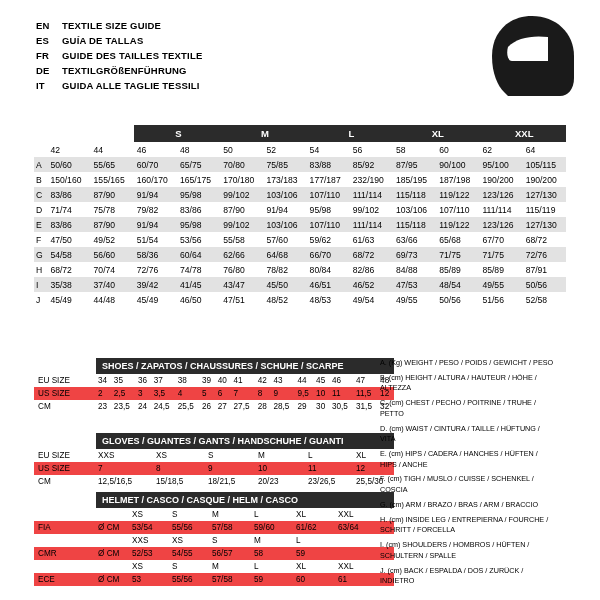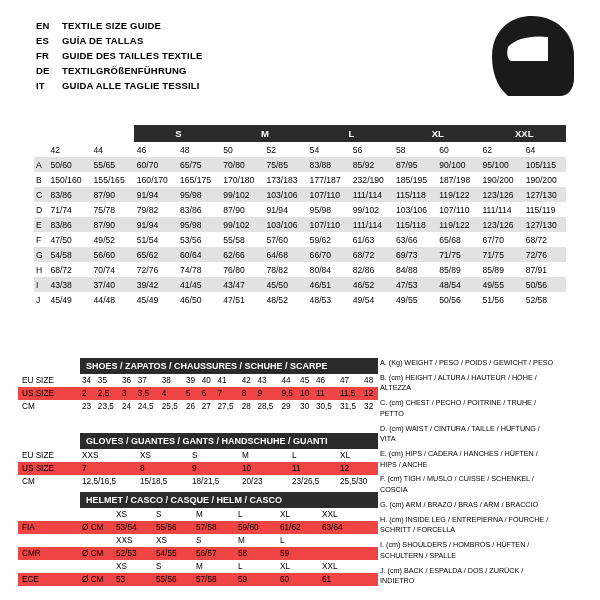--- a/index.html
+++ b/index.html
@@ -29,21 +29,21 @@
   .hdr-row td { height:17px; vertical-align:middle; }
   .grp { background:#2b2b2b; color:#fff; font-weight:bold; text-align:center; font-size:9.5px; }
   .grp-empty { background:#ffffff; }
   .numrow td { height:15px; text-align:left; font-size:8.6px; color:#000; }
   .numrow td.letter { width:14px; font-weight:normal; padding-left:2px; }
   .band { background:#e2e2e2; }
   .main-table .c { width:56px; padding-left:3px; }
   .main-table .lbl { width:20px; padding-left:4px; }
 
   
-  .lower { position:absolute; left:18px; top:358px; width:360px; font-size:8.2px; }
+  .lower { position:absolute; left:34px; top:358px; width:360px; font-size:8.2px; }
   .sect-title { background:#2b2b2b; color:#fff; font-weight:bold; font-size:9px;
                 padding:3px 6px; margin:0; }
   .sect-title-wrap { margin-left:62px; }
   .ltable { border-collapse:collapse; width:100%; margin:0; }
   .ltable td { padding:1px 2px; height:13px; font-size:8.2px; white-space:nowrap; }
   .ltable td.rowlbl { width:62px; font-weight:normal; padding-left:4px; }
   .shade { background:#ef4444; }
 
   
   .legend { position:absolute; left:380px; top:358px; width:176px; font-size:7.2px; line-height:1.45; }
@@ -204,21 +204,21 @@
         <td class="c">61/63</td>
         <td class="c">63/66</td>
         <td class="c">65/68</td>
         <td class="c">67/70</td>
         <td class="c">68/72</td>
       </tr>
       <tr class="numrow band">
         <td class="lbl letter">G</td>
         <td class="c">54/58</td>
         <td class="c">56/60</td>
-        <td class="c">65/62</td>
+        <td class="c">58/36</td>
         <td class="c">60/64</td>
         <td class="c">62/66</td>
         <td class="c">64/68</td>
         <td class="c">66/70</td>
         <td class="c">68/72</td>
         <td class="c">69/73</td>
         <td class="c">71/75</td>
         <td class="c">71/75</td>
         <td class="c">72/76</td>
       </tr>
@@ -232,21 +232,21 @@
         <td class="c">78/82</td>
         <td class="c">80/84</td>
         <td class="c">82/86</td>
         <td class="c">84/88</td>
         <td class="c">85/89</td>
         <td class="c">85/89</td>
         <td class="c">87/91</td>
       </tr>
       <tr class="numrow band">
         <td class="lbl letter">I</td>
-        <td class="c">43/38</td>
+        <td class="c">35/38</td>
         <td class="c">37/40</td>
         <td class="c">39/42</td>
         <td class="c">41/45</td>
         <td class="c">43/47</td>
         <td class="c">45/50</td>
         <td class="c">46/51</td>
         <td class="c">46/52</td>
         <td class="c">47/53</td>
         <td class="c">48/54</td>
         <td class="c">49/55</td>

